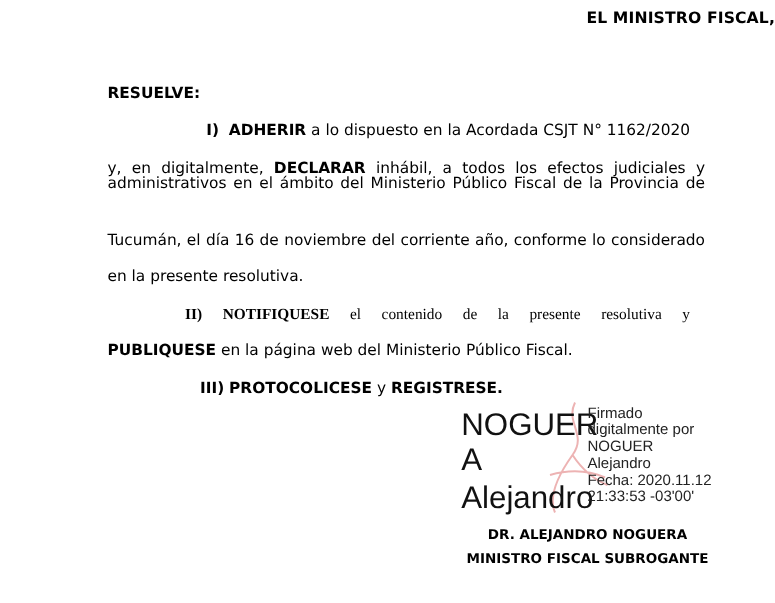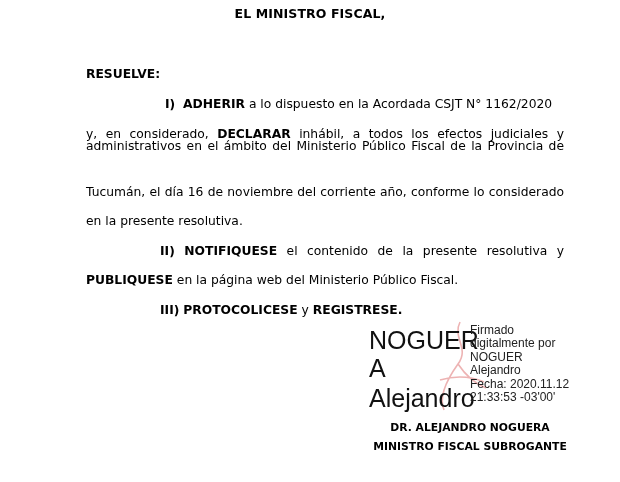--- a/index.html
+++ b/index.html
@@ -1,20 +1,20 @@
 <!DOCTYPE html>
 <html><head>
   <meta charset="utf-8">
   <style>
     html, body { margin: 0; padding: 0; background: #ffffff; }
     body { width: 620px; height: 482px; position: relative; overflow: hidden;
            font-family: "DejaVu Sans", sans-serif; color: #000; }
     .abs { position: absolute; white-space: nowrap; }
     .b { font-weight: bold; }
-    .title { left: 0; width: 620px; top: 6px; text-align: center; font-size: 12.5px; font-weight: bold; letter-spacing: 0.1px; }
+    .title { left: 0; width: 620px; top: 6px; text-align: right; font-size: 12.5px; font-weight: bold; letter-spacing: 0.1px; }
     .p { font-size: 12.3px; line-height: 16px; }
     .just { left: 86px; width: 478px; text-align: justify; text-align-last: justify; }
     .sig-name { font-family: "Liberation Sans", sans-serif; font-size: 25px; line-height: 30px; color: #111; }
     .sig-small { font-family: "Liberation Sans", sans-serif; font-size: 12px; line-height: 13.4px; color: #222; }
     .foot { font-size: 10.8px; font-weight: bold; text-align: center; }
   </style>
 </head>
 <body>
 
 <div>
@@ -22,29 +22,29 @@
   <div class="abs title">EL MINISTRO FISCAL,</div>
 
   <div class="abs p b" style="left:86px; top:66px;">RESUELVE:</div>
 
   <div class="abs p" style="left:165px; top:96px;">
     <span class="b">I)</span>&nbsp;
     <span class="b">ADHERIR</span>
     <span>a lo dispuesto en la Acordada CSJT N° 1162/2020</span>
   </div>
   <div class="abs p just" style="top:126px;">
-    <span>y, en considerado,</span>
+    <span>y, en digitalmente,</span>
     <span class="b">DECLARAR</span>
     <span>inhábil, a todos los efectos judiciales y</span>
   </div>
   <div class="abs p just" style="top:138px;">administrativos en el ámbito del Ministerio Público Fiscal de la Provincia de</div>
   <div class="abs p just" style="top:184px;">Tucumán, el día 16 de noviembre del corriente año, conforme lo considerado</div>
   <div class="abs p" style="left:86px; top:213px;">en la presente resolutiva.</div>
 
-  <div class="abs p" style="left:160px; top:243px; width:404px; text-align:justify; text-align-last:justify;">
+  <div class="abs p" style="left:148px; top:243px; width:404px; text-align:justify; text-align-last:justify;font-family:Liberation Serif, serif;">
     <span class="b">II)</span>
     <span class="b">NOTIFIQUESE</span>
     <span>el contenido de la presente resolutiva y</span>
   </div>
   <div class="abs p" style="left:86px; top:272px;">
     <span class="b">PUBLIQUESE</span>
     <span>en la página web del Ministerio Público Fiscal.</span>
   </div>
 
   <div class="abs p" style="left:160px; top:302px;">

